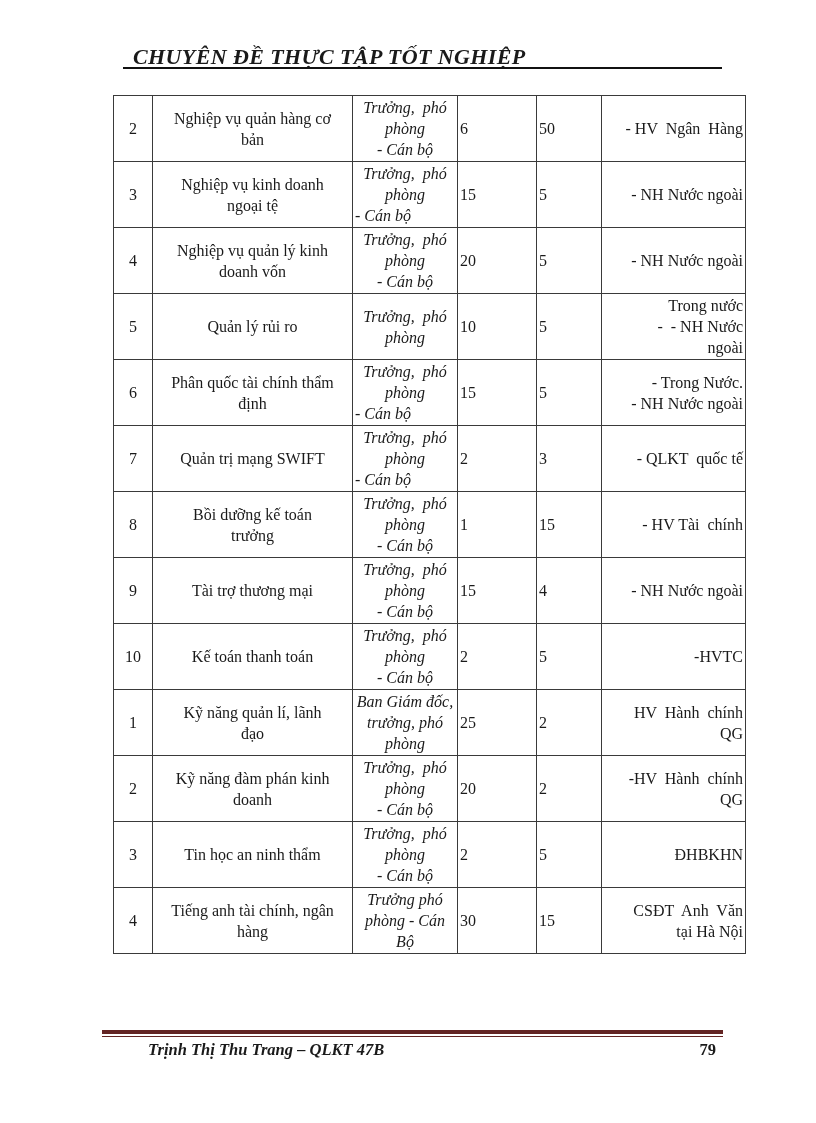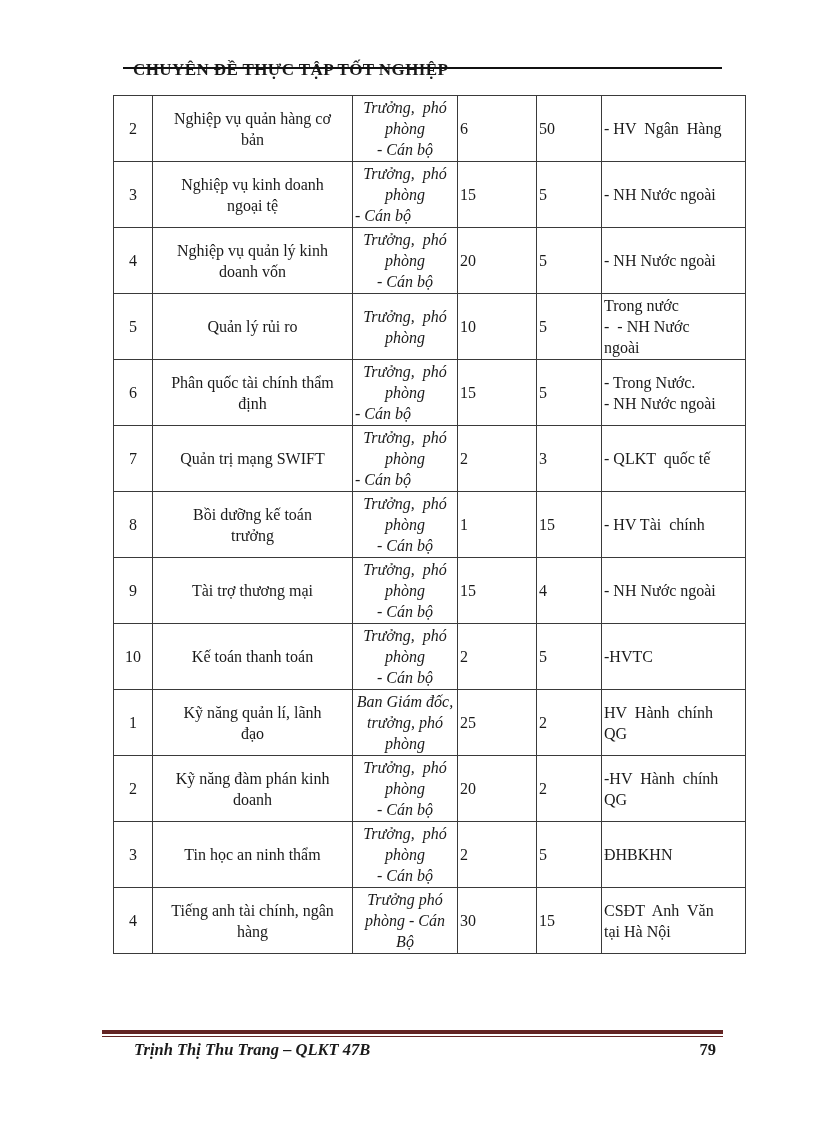--- a/index.html
+++ b/index.html
@@ -13,23 +13,24 @@
     height: 1123px;
     margin: 0 auto;
     background: #ffffff;
     color: #1a1a1a;
     overflow: hidden;
   }
   
   .header-title {
     position: absolute;
     left: 133px;
-    top: 60px;
-    font-size: 17px;
+    top: 44px;
+    font-size: 22px;
     font-weight: bold;
+    font-style: italic;
     letter-spacing: 0.4px;
     white-space: nowrap;
   }
   .header-rule {
     position: absolute;
     left: 123px;
     top: 67px;
     width: 599px;
     height: 2px;
     background: #111111;
@@ -48,37 +49,37 @@
   table.training td {
     border: 1px solid #3a3a3a;
     padding: 1px 2px;
     overflow: hidden;
     vertical-align: middle;
   }
   td.col-no   { text-align: center; vertical-align: middle; }
   td.col-name { text-align: center; vertical-align: middle; }
   td.col-part { text-align: center; vertical-align: top; padding: 1px 0; font-style: italic; }
   td.col-num  { text-align: left;   vertical-align: top; padding: 1px 6px; }
-  td.col-loc  { text-align: left; vertical-align: top; }
+  td.col-loc  { text-align: right; vertical-align: top; }
   .line { white-space: pre; }
   .line.left { text-align: left; }
   tr.section td.col-no, tr.section td.col-name { font-weight: bold; }
   
   .footer-rule {
     position: absolute;
     left: 102px;
     top: 1030px;
     width: 621px;
     height: 2px;
     border-top: 4px solid #632423;
     border-bottom: 1px solid #632423;
   }
   .footer-author {
     position: absolute;
-    left: 134px;
+    left: 148px;
     top: 1040px;
     font-size: 16.5px;
     font-weight: bold;
     font-style: italic;
     white-space: nowrap;
   }
   .footer-page {
     position: absolute;
     right: 100px;
     top: 1040px;

